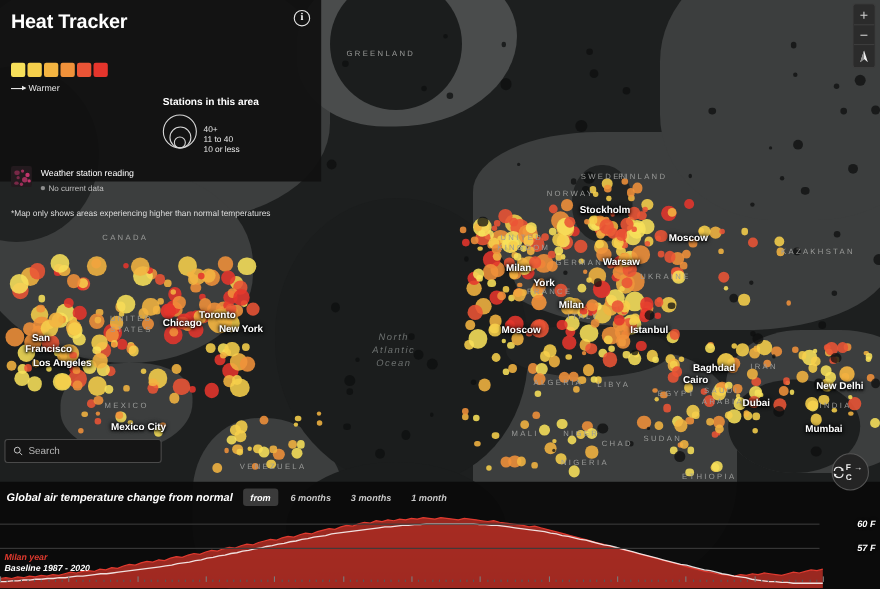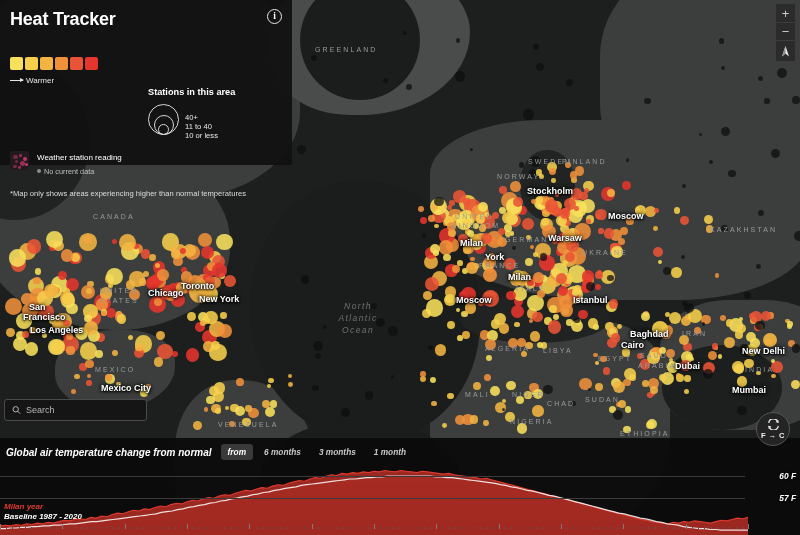--- a/index.html
+++ b/index.html
@@ -99,21 +99,21 @@
   #searchInput {
     background:transparent; border:0; outline:0; color:#cbcbcb;
     font-family:"Liberation Sans", sans-serif; font-size:9px; width:100%;
   }
   #searchInput::placeholder { color:#b6b6b6; }
 
   
   #unitToggle {
     position:absolute; right:10px; top:412px; width:34px; height:34px;
     border-radius:50%; background:#242424; border:1px solid #555;
-    display:flex; flex-direction:column; align-items:center; justify-content:center;
+    display:flex; align-items:center; justify-content:center;
     z-index:42; cursor:pointer; gap:1px;
   }
   #unitLabel { font-size:7.6px; font-weight:700; letter-spacing:0.4px; color:#f0f0f0; }
 
   
   #chartPanel {
     position:absolute; left:0; bottom:0; width:800px; height:97px;
     background:rgba(10,10,10,0.93); z-index:30; overflow:hidden;font-style:italic;
   }
   #chartHeader { display:flex; align-items:center; gap:9px; padding:6px 0 0 6px; }

